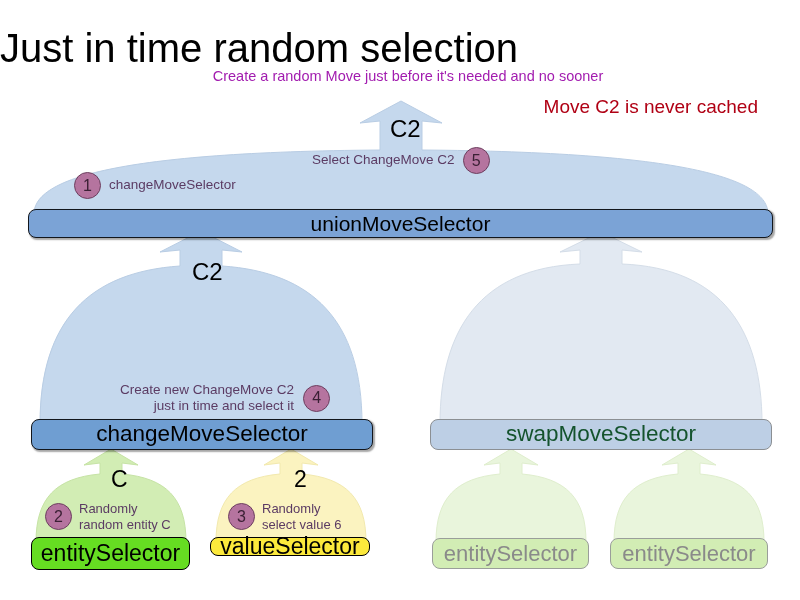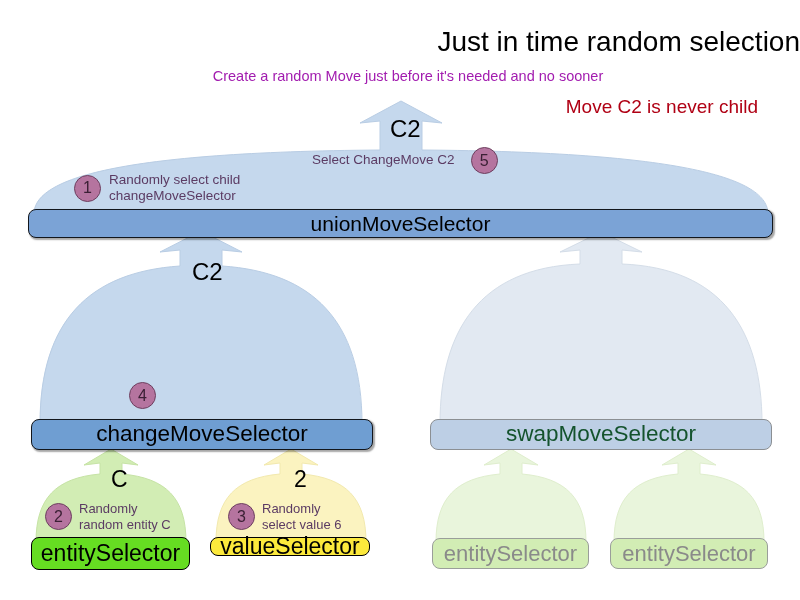--- a/index.html
+++ b/index.html
@@ -18,22 +18,22 @@
   #canvas {
     position: absolute;
     left: 0; top: 0;
     width: 800px;
     height: 600px;
   }
   .title {
     position: absolute;
     left: 0; top: 26px;
     width: 800px;
-    text-align: right;
-    font-size: 28px;
+    text-align: left;
+    font-size: 40px;
     color: #000000;
     font-family: "Liberation Sans", sans-serif;
     white-space: nowrap;
   }
   .subtitle {
     position: absolute;
     left: 0; top: 68px;
     width: 800px;
     text-align: center;
     font-size: 14.5px;
@@ -154,21 +154,21 @@
   }
   .step-text {
     font-family: "Liberation Sans", sans-serif;
     color: #5b3b63;
     font-size: 13.5px;
     line-height: 1.22;
   }
   .step-1 { left: 74px; top: 172px; }
   .step-1 .step-text { margin-left: 8px; }
   .step-5 { left: 312px; top: 147px; }
-  .step-5 .step-text { margin-right: 16px; }
+  .step-5 .step-text { margin-right: 8px; }
   .step-4 { left: 120px; top: 382px; }
   .step-4 .step-text { margin-right: 9px; text-align: right; }
   .step-2 { left: 45px; top: 501px; }
   .step-2 .step-text { margin-left: 7px; font-size: 13px; }
   .step-3 { left: 228px; top: 501px; }
   .step-3 .step-text { margin-left: 7px; font-size: 13px; }
 </style>
 </head>
 <body>
 
@@ -247,44 +247,45 @@
            L 689 449
            L 716 465
            L 700 463
            L 700 474
            C 744 478, 764 498, 764 542
            Z" fill="#e9f5dc" stroke="#dfeecd" stroke-width="1"></path>
 </svg>
 
 <div class="title">Just in time random selection</div>
 <div class="subtitle">Create a random Move just before it's needed and no sooner</div>
-<div class="note">Move C2 is never child</div>
+<div class="note">Move C2 is never cached</div>
 
 <div class="bell-label bell-label-union">C2</div>
 <div class="bell-label bell-label-change">C2</div>
 <div class="bell-label bell-label-entity">C</div>
 <div class="bell-label bell-label-value">2</div>
 
 <div class="step step-1">
   <div class="badge">1</div>
   <div class="step-text">
-    <div>Randomly select child</div>
     <div>changeMoveSelector</div>
   </div>
 </div>
 
 <div class="step step-5">
   <div class="step-text">
     <div>Select ChangeMove C2</div>
   </div>
   <div class="badge">5</div>
 </div>
 
 <div class="step step-4">
   <div class="step-text">
+    <div>Create new ChangeMove C2</div>
+    <div>just in time and select it</div>
   </div>
   <div class="badge">4</div>
 </div>
 
 <div class="step step-2">
   <div class="badge">2</div>
   <div class="step-text">
     <div>Randomly</div>
     <div>random entity C</div>
   </div>

